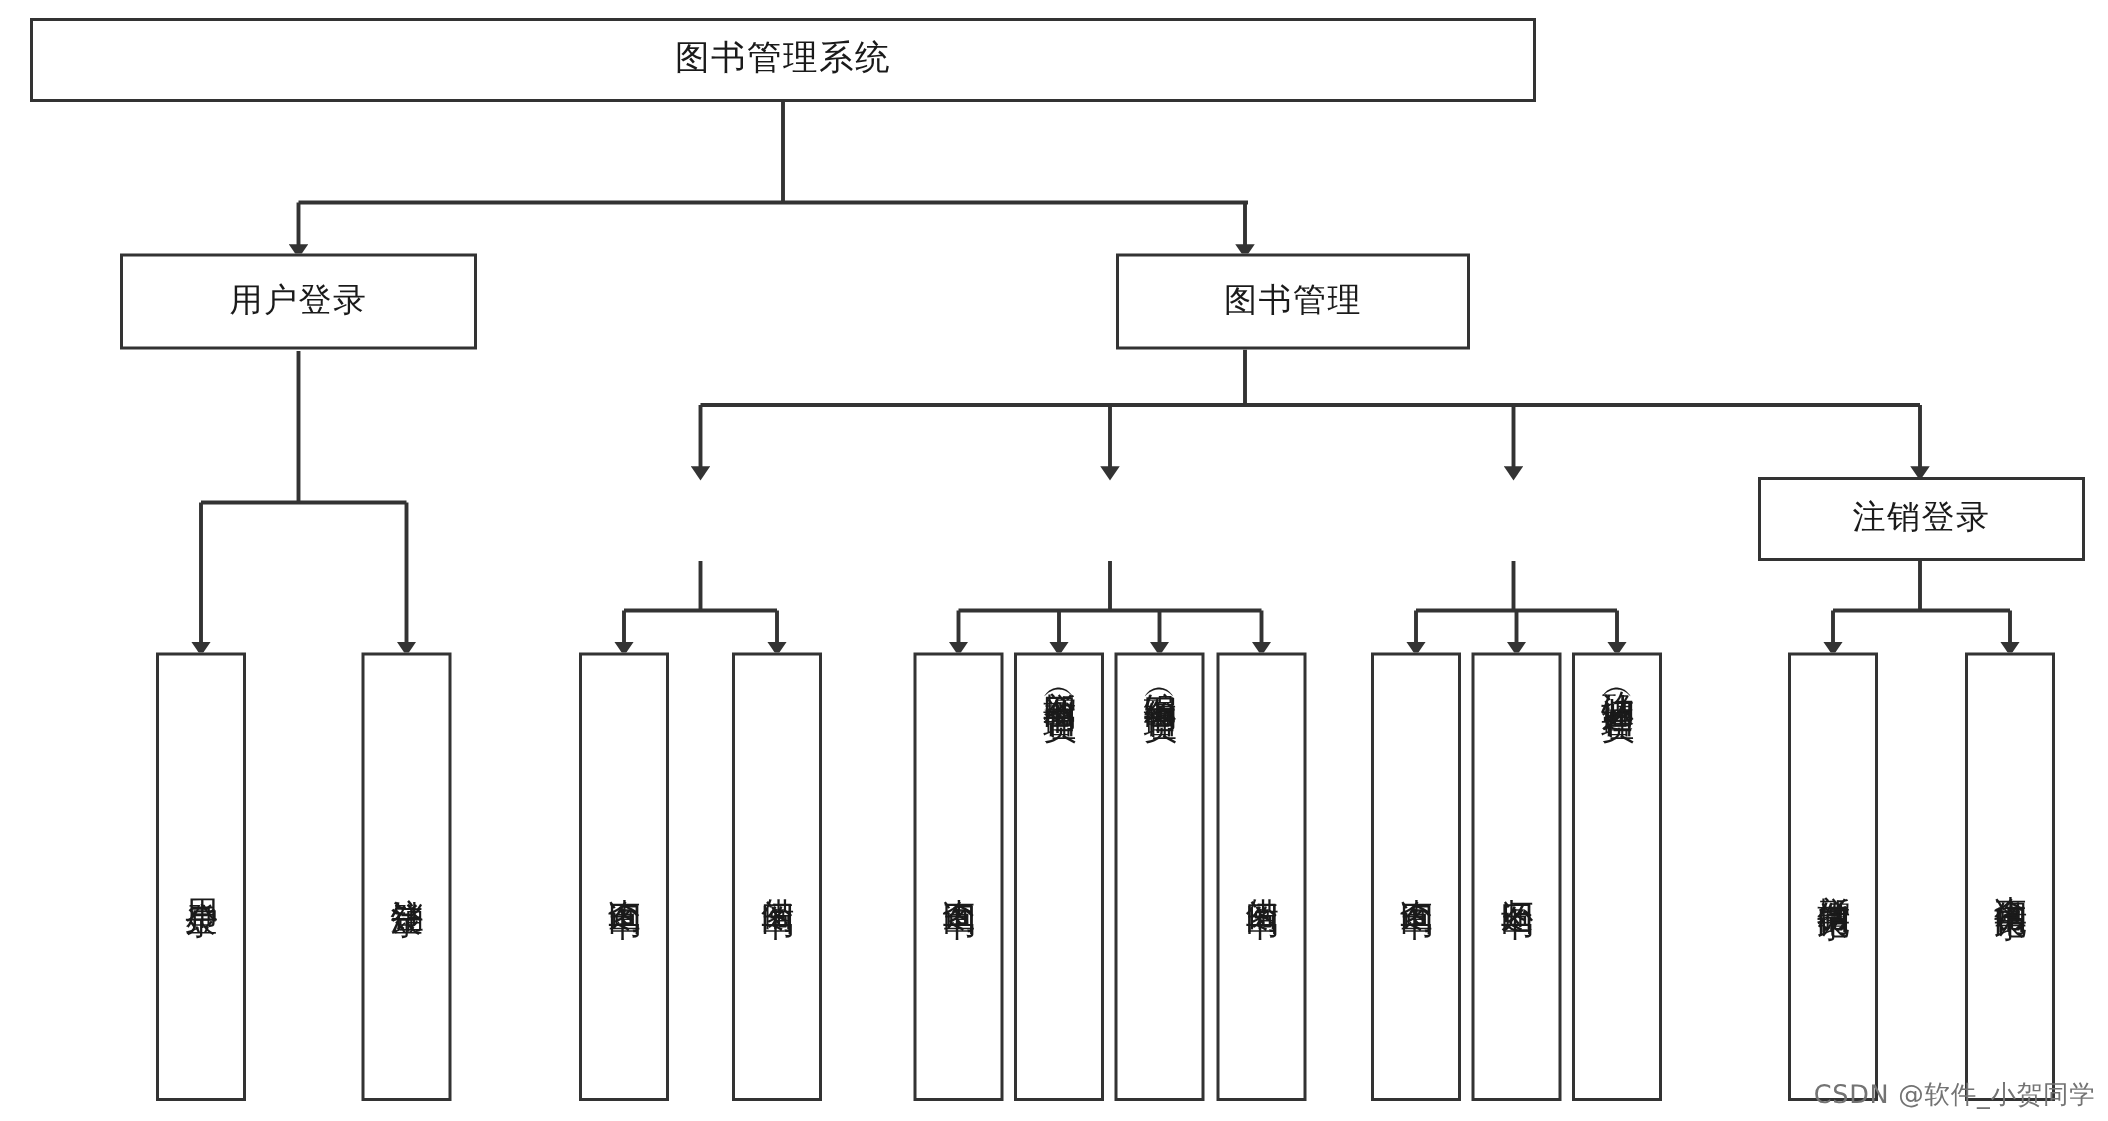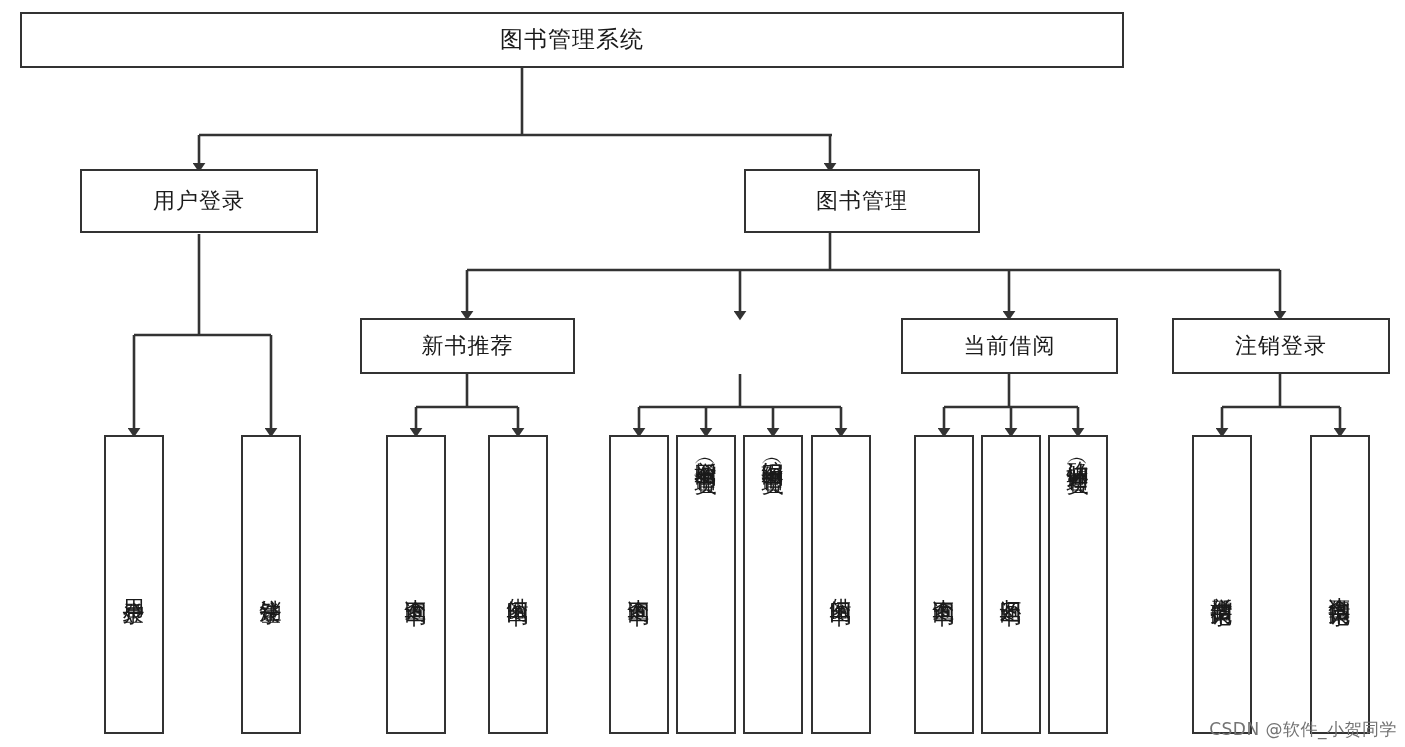--- a/index.html
+++ b/index.html
@@ -122,40 +122,34 @@
       <path d="M1011,407 L1011,430" marker-end="url(#arrowhead)"></path>
       <path d="M1078,407 L1078,430" marker-end="url(#arrowhead)"></path>
 
       <path d="M1280,374 L1280,407"></path>
       <path d="M1222,407 L1340,407"></path>
       <path d="M1222,407 L1222,430" marker-end="url(#arrowhead)"></path>
       <path d="M1340,407 L1340,430" marker-end="url(#arrowhead)"></path>
     </g>
   </svg>
 
-  <div class="node node-h node-root" style="left:20px; top:12px; width:1104px; height:56px;">
+  <div class="node node-h node-root" style="left:20px; top:12px; width:1004px; height:56px;">
     <span class="node-label">图书管理系统</span>
   </div>
 
   <div class="node node-h" style="left:80px; top:169px; width:238px; height:64px;">
     <span class="node-label">用户登录</span>
   </div>
 
   <div class="node node-h" style="left:744px; top:169px; width:236px; height:64px;">
     <span class="node-label">图书管理</span>
   </div>
 
-  <div class="node node-h" style="left:360px; top:318px; width:215px; height:56px;">
-    <span class="node-label">新书推荐</span>
-  </div>
-
-
-  <div class="node node-h" style="left:901px; top:318px; width:217px; height:56px;">
-    <span class="node-label">当前借阅</span>
-  </div>
+
+
 
   <div class="node node-h" style="left:1172px; top:318px; width:218px; height:56px;">
     <span class="node-label">注销登录</span>
   </div>
 
   <div class="node node-v vcenter" style="left:104px; top:435px; width:60px; height:299px;">
     <span class="node-label">用户登录</span>
   </div>
 
   <div class="node node-v vcenter" style="left:241px; top:435px; width:60px; height:299px;">

